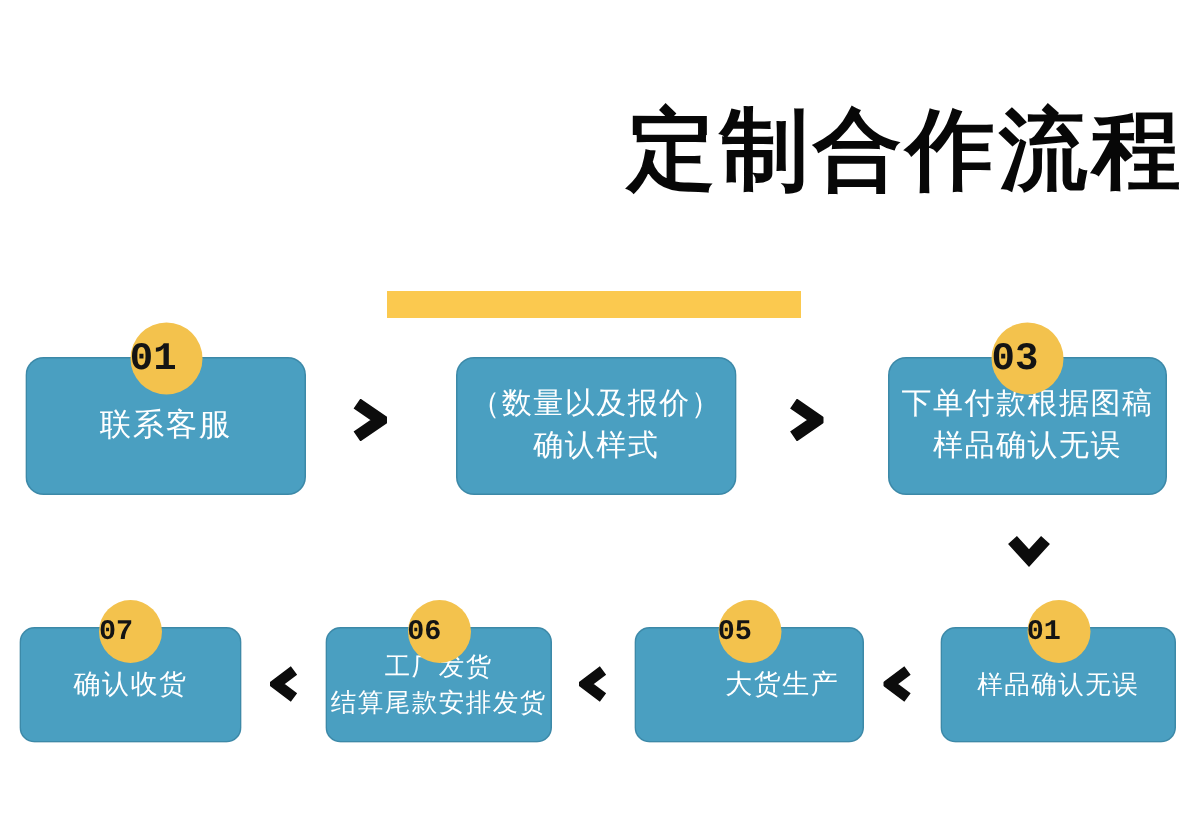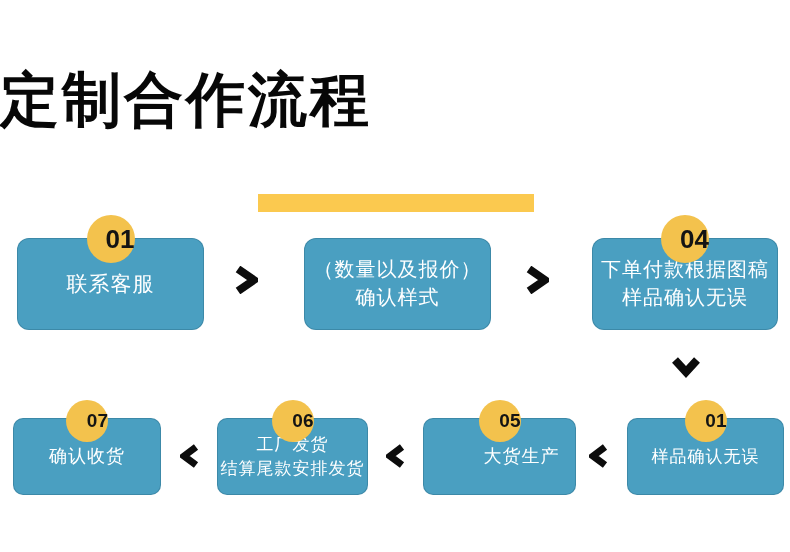--- a/index.html
+++ b/index.html
@@ -2,21 +2,21 @@
 <html style="--box-blue: #4a9fc1; --circle-yellow: #f3c24d; --bar-yellow: #fbc94f; --arrow-black: #0c0c0c; --step-text: #ffffff; --title-text: #070707;"><head>
 <meta charset="utf-8">
 <style>
   html,body{margin:0;padding:0;}
   body{
     width:790px;height:552px;position:relative;overflow:hidden;
     background:#ffffff;
     font-family:"Liberation Sans","DejaVu Sans",sans-serif;
   }
   
-  .title-wrap{position:absolute;left:0;top:68px;width:790px;text-align:left;}
+  .title-wrap{position:absolute;left:0;top:68px;width:790px;text-align:right;}
   .title-bar{
     position:absolute;left:258px;top:126px;width:276px;height:18px;
     background:var(--bar-yellow,#fbc94f);z-index:0;
   }
   .title-text{
     position:relative;z-index:1;
     font-size:59px;line-height:64px;font-weight:900;
     color:#070707;letter-spacing:3px;white-space:nowrap;
   }
   
@@ -31,22 +31,22 @@
   }
   .row1{top:238px;height:92px;}
   .row2{top:418px;height:77px;border-radius:10px;}
   .step .line{display:block;line-height:1.38;letter-spacing:1px;}
   .fs21{font-size:21px;} .fs20{font-size:20px;} .fs18{font-size:18px;} .fs17{font-size:17px;}
   
   .badge{
     position:absolute;left:50%;transform:translateX(-50%);
     background:var(--circle-yellow,#f3c24d);
     border-radius:50%;
-    display:flex;align-items:center;justify-content:flex-end;
-    color:#141414;font-weight:bold;
+    display:flex;align-items:center;justify-content:flex-start;
+    color:#141414;font-weight:bold;font-family:Liberation Mono, monospace;
   }
   .row1 .badge{top:-24px;width:48px;height:48px;font-size:26px;}
   .row2 .badge{top:-19px;width:42px;height:42px;font-size:19px;}
   
   .arrow{position:absolute;color:var(--arrow-black,#0c0c0c);line-height:0;}
   .arrow svg{display:block;}
 </style>
 </head>
 <body>
 
@@ -74,21 +74,21 @@
 </div>
 
 <div class="arrow" style="left:525px;top:266px;">
   <svg width="24" height="28" viewBox="0 0 24 28">
       <path d="M4 3 L20 14 L4 25" fill="none" stroke="currentColor" stroke-width="8" stroke-linejoin="miter"></path>
     </svg>
 </div>
 
 <div class="step row1" style="left:592px;width:186px;">
   <span class="badge">
-      <span>04</span>
+      <span>03</span>
     </span>
   <span class="line fs20">下单付款根据图稿</span>
   <span class="line fs20">样品确认无误</span>
 </div>
 
 <div class="arrow" style="left:672px;top:357px;">
   <svg width="28" height="21" viewBox="0 0 28 21">
       <path d="M3 3 L14 15 L25 3" fill="none" stroke="currentColor" stroke-width="8" stroke-linejoin="miter"></path>
     </svg>
 </div>

